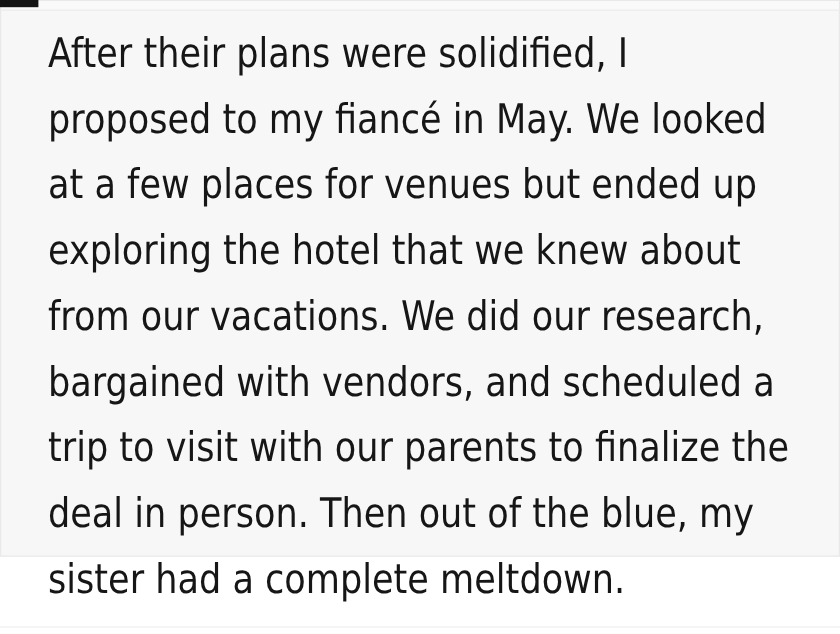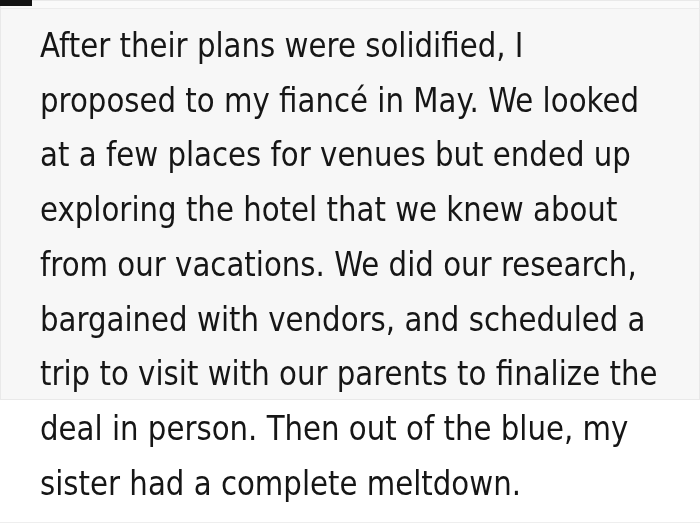--- a/index.html
+++ b/index.html
@@ -5,21 +5,21 @@
   html, body {
     margin: 0;
     padding: 0;
     width: 700px;
     height: 528px;
     overflow: hidden;
   }
   .page {
     position: relative;
     width: 700px;
-    height: 400px;
+    height: 464px;
     background: #f7f7f7;
     box-shadow: inset 0 0 0 1px #e9e9e9;
     font-family: "DejaVu Sans", sans-serif;
   }
   
   .crop-bar {
     position: absolute;
     left: 0;
     top: 0;
     width: 32px;

